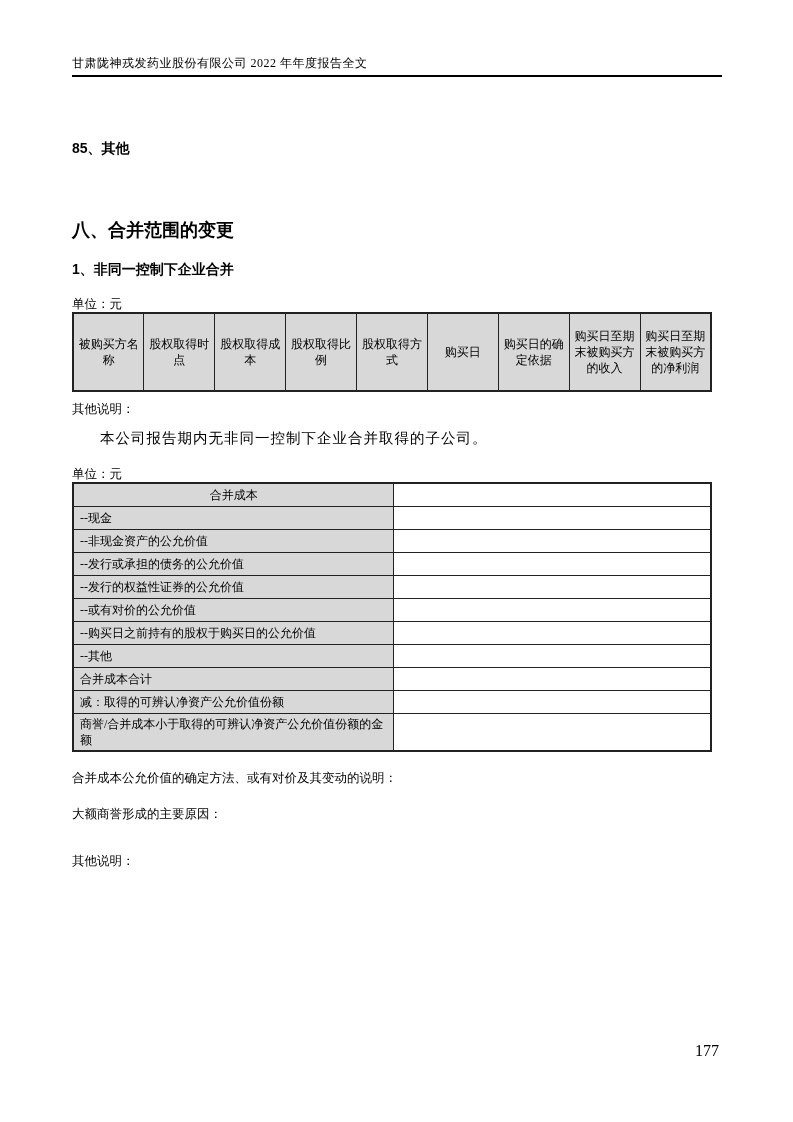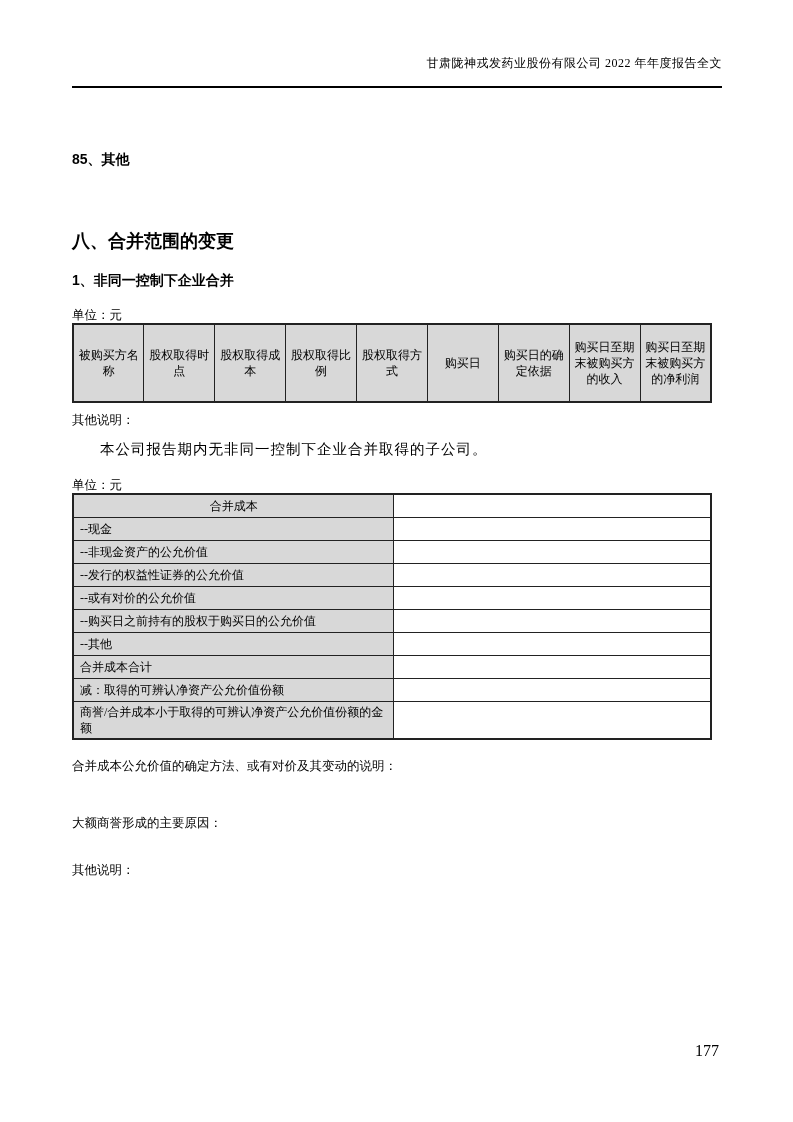--- a/index.html
+++ b/index.html
@@ -20,26 +20,26 @@
   }
   .content {
     position: absolute;
     left: 72px;
     top: 0;
     width: 650px;
   }
   
   .doc-header {
     padding-top: 55px;
-    text-align: right;
+    text-align: left;
     font-size: 12px;
     line-height: 16px;
     letter-spacing: 0.5px;
     border-bottom: 2px solid #000000;
-    padding-bottom: 15px;
+    padding-bottom: 4px;
   }
   
   .h-85 {
     margin-top: 63px;
     font-family: "Liberation Sans", "DejaVu Sans", sans-serif;
     font-weight: bold;
     font-size: 14px;
     line-height: 16px;
   }
   .h-sec8 {
@@ -119,21 +119,21 @@
     line-height: 16px;
   }
   .body-para {
     margin-top: 11px;
     text-indent: 28px;
     font-size: 14.5px;
     line-height: 20px;
     letter-spacing: 1px;
   }
   .note-1 { margin-top: 18px; font-size: 12.5px; line-height: 16px; }
-  .note-2 { margin-top: 41px; font-size: 12.5px; line-height: 16px; }
+  .note-2 { margin-top: 20px; font-size: 12.5px; line-height: 16px; }
   .note-3 { margin-top: 31px; font-size: 12.5px; line-height: 16px; }
   
   .page-num {
     position: absolute;
     right: 74px;
     bottom: 64px;
     font-size: 16px;
     line-height: 14px;
   }
 </style>
@@ -191,20 +191,24 @@
         </tr>
         <tr>
           <td class="lbl">--现金</td>
           <td class="val"></td>
         </tr>
         <tr>
           <td class="lbl">--非现金资产的公允价值</td>
           <td class="val"></td>
         </tr>
         <tr>
+          <td class="lbl">--发行或承担的债务的公允价值</td>
+          <td class="val"></td>
+        </tr>
+        <tr>
           <td class="lbl">--发行的权益性证券的公允价值</td>
           <td class="val"></td>
         </tr>
         <tr>
           <td class="lbl">--或有对价的公允价值</td>
           <td class="val"></td>
         </tr>
         <tr>
           <td class="lbl">--购买日之前持有的股权于购买日的公允价值</td>
           <td class="val"></td>

